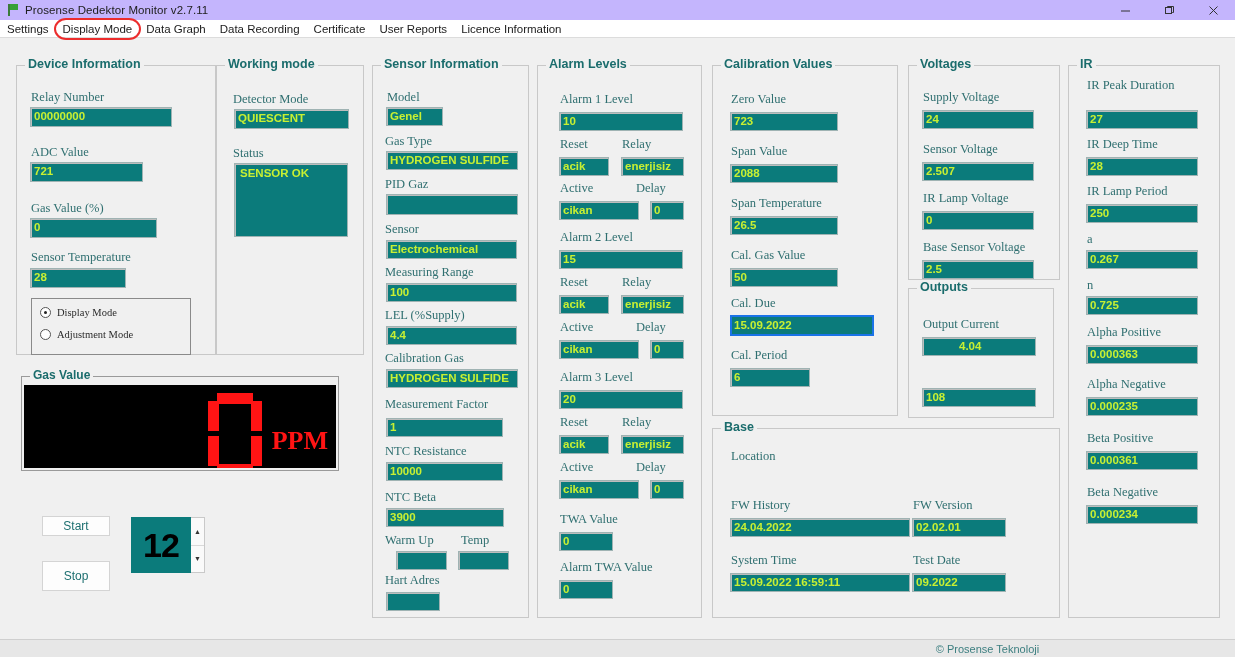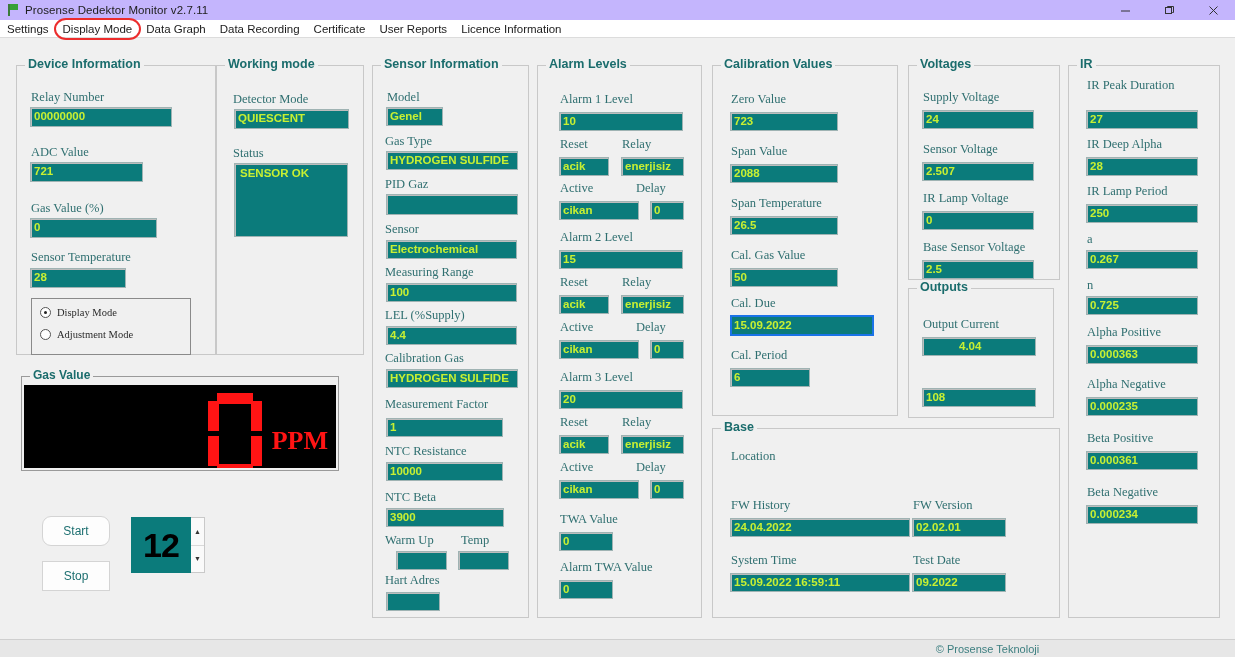--- a/index.html
+++ b/index.html
@@ -473,21 +473,21 @@
     <div class="fld-label" style="left:14px; top:97px;">Loop Resistance</div>
     <div class="tbox" style="left:14px; top:100px; width:112px; height:17px;">108</div>
   </div>
 
   <div class="group" style="left:1068px; top:65px; width:152px; height:553px;">
     <div class="group-title">IR</div>
 
     <div class="fld-label" style="left:18px; top:12px;">IR Peak Duration</div>
     <div class="tbox" style="left:18px; top:45px; width:110px; height:17px;">27</div>
 
-    <div class="fld-label" style="left:18px; top:71px;">IR Deep Alpha</div>
+    <div class="fld-label" style="left:18px; top:71px;">IR Deep Time</div>
     <div class="tbox" style="left:18px; top:92px; width:110px; height:17px;">28</div>
 
     <div class="fld-label" style="left:18px; top:118px;">IR Lamp Period</div>
     <div class="tbox" style="left:18px; top:139px; width:110px; height:17px;">250</div>
 
     <div class="fld-label" style="left:18px; top:166px;">a</div>
     <div class="tbox" style="left:18px; top:185px; width:110px; height:17px;">0.267</div>
 
     <div class="fld-label" style="left:18px; top:212px;">n</div>
     <div class="tbox" style="left:18px; top:231px; width:110px; height:17px;">0.725</div>
@@ -514,21 +514,21 @@
         <div class="seg seg-v" style="left:0px;  top:8px;  height:30px;"></div>
         <div class="seg seg-v" style="left:43px; top:8px;  height:30px;"></div>
         <div class="seg seg-v" style="left:0px;  top:43px; height:30px;"></div>
         <div class="seg seg-v" style="left:43px; top:43px; height:30px;"></div>
         <div class="seg seg-h" style="left:9px;  top:71px; width:36px;"></div>
       </div>
       <div class="led-unit">PPM</div>
     </div>
   </div>
 
-  <div class="btn" style="left:42px; top:516px; width:68px; height:30px;border-radius:9px;">Start</div>
+  <div class="btn" style="left:42px; top:516px; width:68px; height:20px;">Start</div>
   <div class="btn" style="left:42px; top:561px; width:68px; height:30px;">Stop</div>
 
   <div class="spinner" style="left:131px; top:517px; width:74px; height:56px;">
     <div class="spinner-val">12</div>
     <div class="spinner-arrows">
       <div class="spin-btn">▲</div>
       <div class="spin-btn">▼</div>
     </div>
   </div>
 

